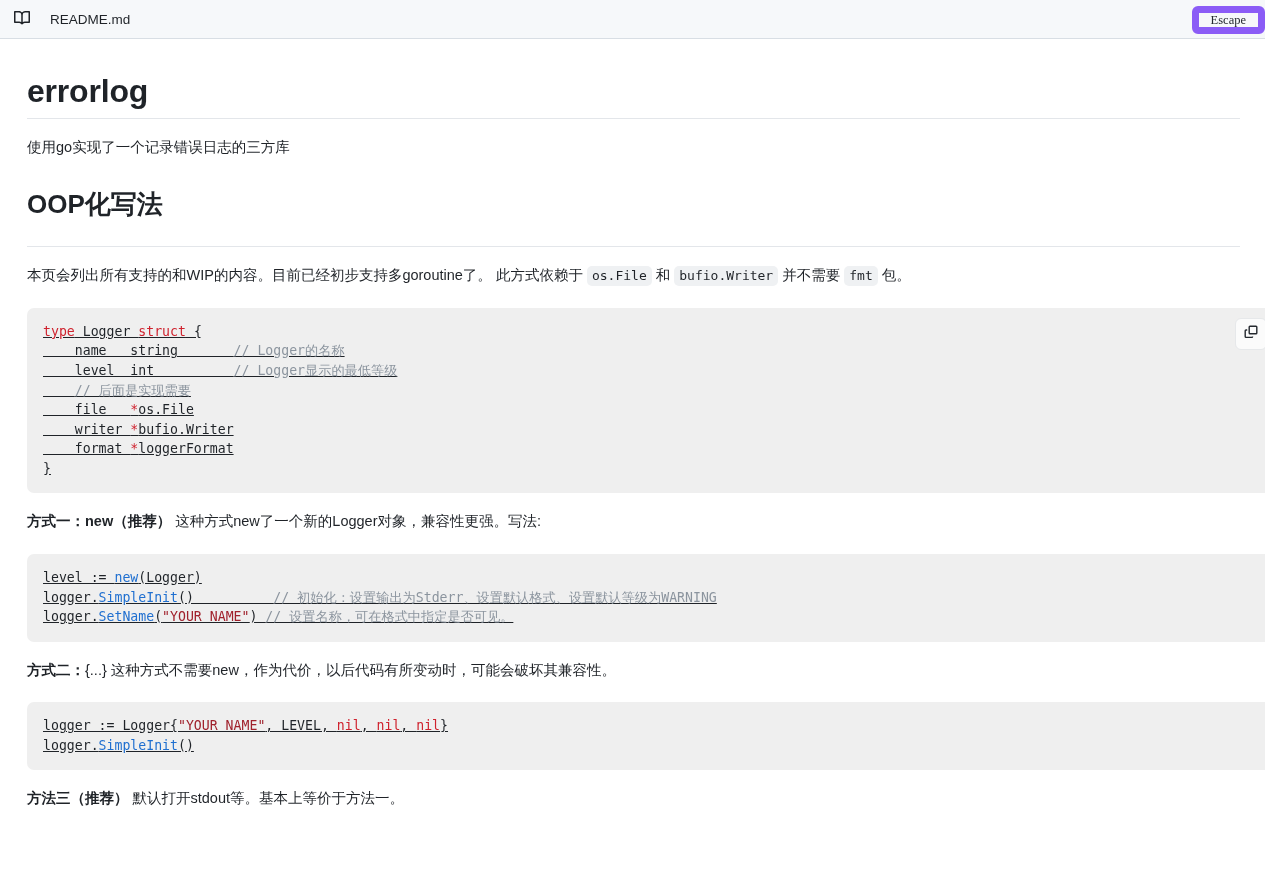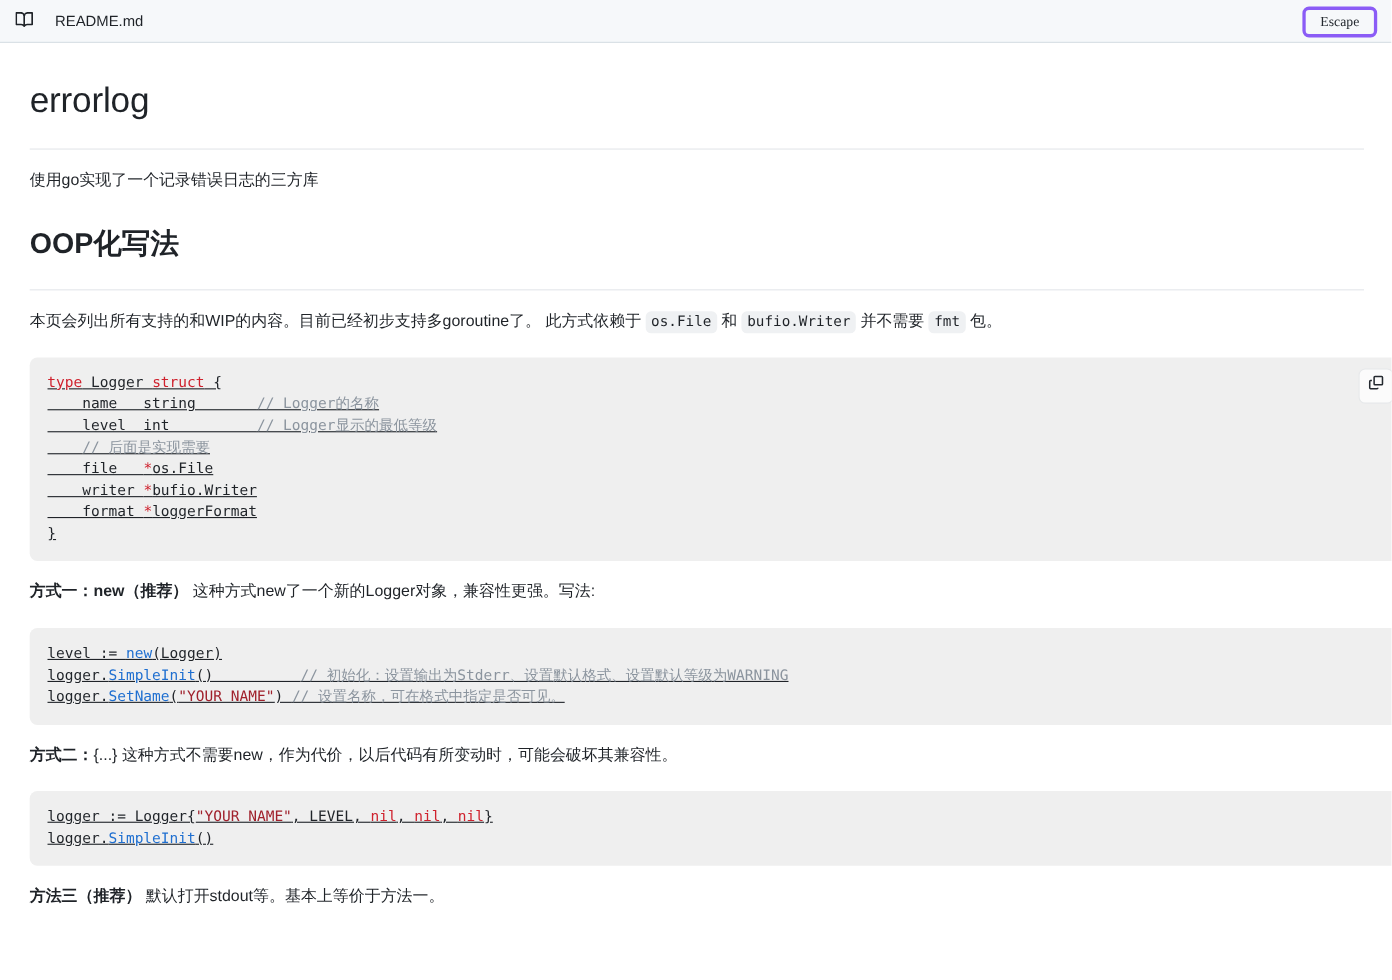--- a/index.html
+++ b/index.html
@@ -25,48 +25,48 @@
   .file-tab {
     display: flex;
     align-items: center;
     gap: 20px;
     font-size: 13.5px;
     color: #1f2328;
   }
   .book-icon { display: block; }
   .escape-btn {
     position: absolute;
-    right: 13px;
+    right: 0;
     top: 6px;
     height: 28px;
     min-width: 68px;
     padding: 0 12px;
     background: #f6f8fa;
-    border: 3px solid #8b5cf6;
+    border: 7px solid #8b5cf6;
     border-radius: 6px;
     font-size: 12.5px;
     font-family: "Liberation Serif", serif;
     color: #24292f;
     display: flex;
     align-items: center;
     justify-content: center;
     cursor: pointer;
   }
 
   
   .doc {
     padding: 22px 25px 0 27px;
     width: 1265px;
   }
   h1.md {
     font-size: 32px;
-    font-weight: 400;
+    font-weight: 700;
     letter-spacing: -0.2px;
     margin: 10px 0 0 0;
-    padding-bottom: 24px;
+    padding-bottom: 7px;
     border-bottom: 1px solid #e3e6ea;
     line-height: 1.25;
     width: 1213px;
   }
   h2.md {
     font-size: 26px;
     font-weight: 700;
     margin: 30px 0 0 0;
     padding-bottom: 24px;
     border-bottom: 1px solid #e3e6ea;

